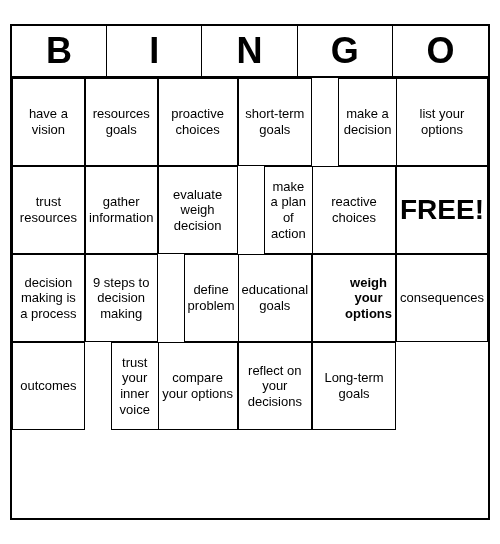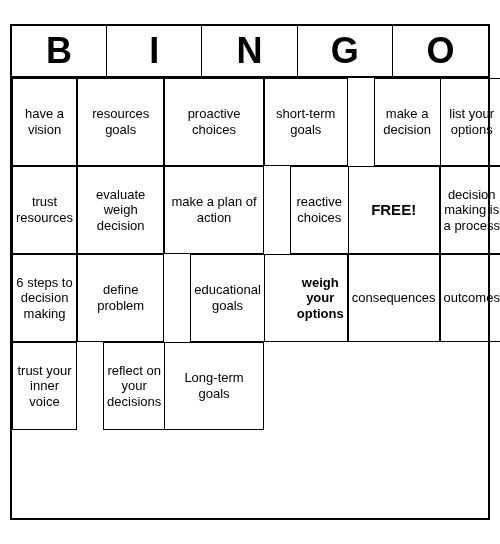--- a/index.html
+++ b/index.html
@@ -49,21 +49,21 @@
     }
     .bingo-cell:nth-child(5n) {
       border-right: none;
       margin-left: 26px;
     }
     .bingo-cell.large-text {
       font-size: 20px;
       font-weight: bold;
     }
     .bingo-cell.free {
-      font-size: 15px;
+      font-size: 28px;
       font-weight: bold;
     }
     .bingo-cell.bold {
       font-weight: bold;
       padding-left: 32px;
     }
   </style>
 </head>
 <body>
 
@@ -76,28 +76,30 @@
       <div class="bingo-header-cell">O</div>
     </div>
   <div class="bingo-grid">
   <div class="bingo-cell">have a vision</div>
       <div class="bingo-cell">resources goals</div>
       <div class="bingo-cell">proactive choices</div>
       <div class="bingo-cell">short-term goals</div>
       <div class="bingo-cell">make a decision</div>
       <div class="bingo-cell">list your options</div>
       <div class="bingo-cell">trust resources</div>
+      <div class="bingo-cell">gather information</div>
       <div class="bingo-cell">evaluate weigh decision</div>
       <div class="bingo-cell">make a plan of action</div>
       <div class="bingo-cell">reactive choices</div>
       <div class="bingo-cell free">FREE!</div>
       <div class="bingo-cell">decision making is a process</div>
-      <div class="bingo-cell">6 steps to decision making</div>
+      <div class="bingo-cell">9 steps to decision making</div>
       <div class="bingo-cell">define problem</div>
       <div class="bingo-cell">educational goals</div>
       <div class="bingo-cell bold">weigh your options</div>
       <div class="bingo-cell">consequences</div>
       <div class="bingo-cell">outcomes</div>
       <div class="bingo-cell">trust your inner voice</div>
+      <div class="bingo-cell">compare your options</div>
       <div class="bingo-cell">reflect on your decisions</div>
       <div class="bingo-cell">Long-term goals</div>
     </div>
 </div>
 
 </body></html>

